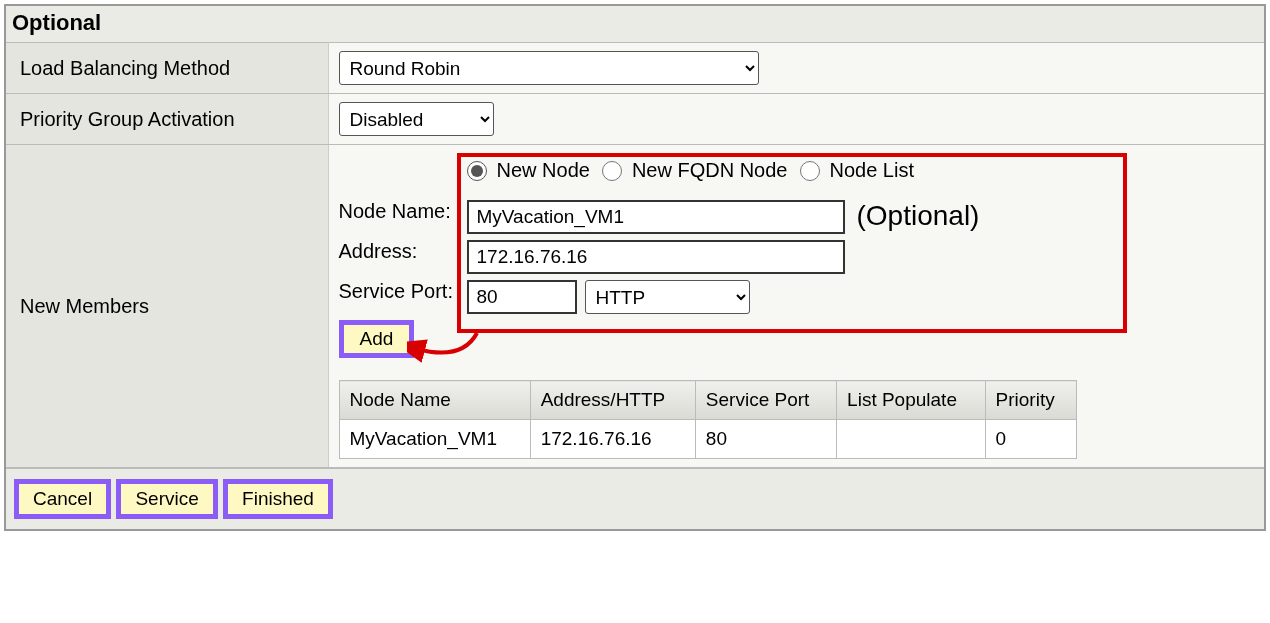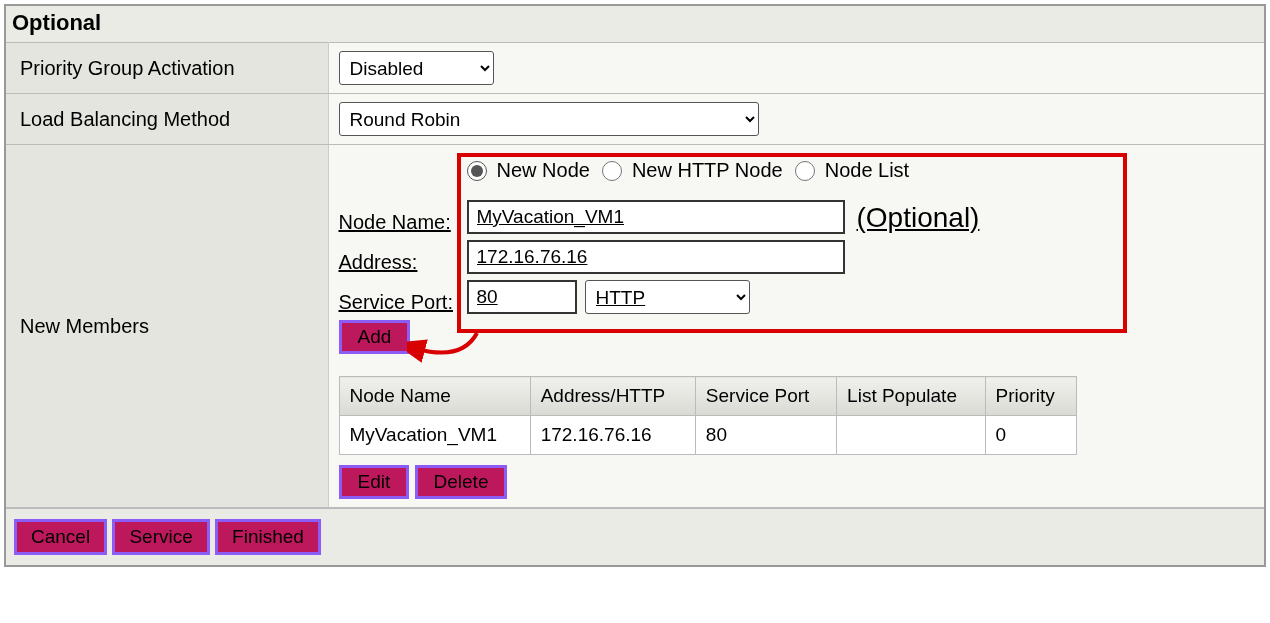--- a/index.html
+++ b/index.html
@@ -52,23 +52,22 @@
     border-radius: 3px;
     height: 34px;
   }
   .sel-lb { width: 420px; }
   .sel-pga { width: 155px; }
   .inner-form {
     position: relative;
   }
   .inner-row {
     display: flex;
-    align-items: flex-end;
+    align-items: flex-start;
     margin-bottom: 6px;
-    text-decoration: underline;
   }
   .inner-label {
     width: 128px;
     font-size: 20px;
   }
   .radio-row {
     display: flex;
     align-items: center;
     gap: 6px;
     margin-left: 128px;
@@ -91,22 +90,22 @@
     height: 34px;
   }
   .txt-name { width: 378px; }
   .txt-addr { width: 378px; }
   .txt-port { width: 110px; margin-right: 8px; }
   .sel-port { width: 165px; }
   .optional { margin-left: 12px; font-size: 28px; }
   .btn {
     font-family: inherit;
     font-size: 19px;
-    background: #be185d;
-    border: 3px solid #8b5cf6;
+    background: #fef9c3;
+    border: 5px solid #8b5cf6;
     padding: 4px 14px;
     cursor: pointer;
   }
   .btn.small { padding: 3px 16px; }
   .add-row { margin-top: 4px; margin-bottom: 22px; display:flex; align-items:center; }
   .members-table {
     border-collapse: collapse;
     width: 738px;
     font-size: 19px;
   }
@@ -143,48 +142,48 @@
   }
 </style>
 </head>
 <body>
 
 <div class="panel">
   <div class="panel-title">Optional</div>
 
   <table class="form-table">
     <tbody>
+      <tr>
+        <td class="label-cell">Load Balancing Method</td>
+        <td class="field-cell">
+          <select class="sel-lb">
+            <option>Round Robin</option>
+          </select>
+        </td>
+      </tr>
       <tr>
         <td class="label-cell">Priority Group Activation</td>
         <td class="field-cell">
           <select class="sel-pga">
             <option>Disabled</option>
           </select>
         </td>
       </tr>
       <tr>
-        <td class="label-cell">Load Balancing Method</td>
-        <td class="field-cell">
-          <select class="sel-lb">
-            <option>Round Robin</option>
-          </select>
-        </td>
-      </tr>
-      <tr>
         <td class="label-cell members-cell">New Members</td>
         <td class="field-cell">
           <div class="inner-form">
 
             <div class="callout-box"></div>
 
             <div class="radio-row">
               <input type="radio" name="nt" checked="" style="">
               <span>New Node</span>
               <input type="radio" name="nt" style="margin-left: 6px;">
-              <span>New HTTP Node</span>
+              <span>New FQDN Node</span>
               <input type="radio" name="nt" style="margin-left: 6px;">
               <span>Node List</span>
             </div>
 
             <div class="inner-row">
               <span class="inner-label">Node Name:</span>
               <input class="txt txt-name" value="MyVacation_VM1" style="">
               <span class="optional">(Optional)</span>
             </div>
 
@@ -227,24 +226,20 @@
                 <tr>
                   <td>MyVacation_VM1</td>
                   <td>172.16.76.16</td>
                   <td>80</td>
                   <td></td>
                   <td>0</td>
                 </tr>
               </tbody>
             </table>
 
-            <div class="table-actions">
-              <button class="btn small">Edit</button>
-              <button class="btn small">Delete</button>
-            </div>
 
           </div>
         </td>
       </tr>
     </tbody>
   </table>
 
   <div class="footer-row">
     <button class="btn">Cancel</button>
     <button class="btn">Service</button>

